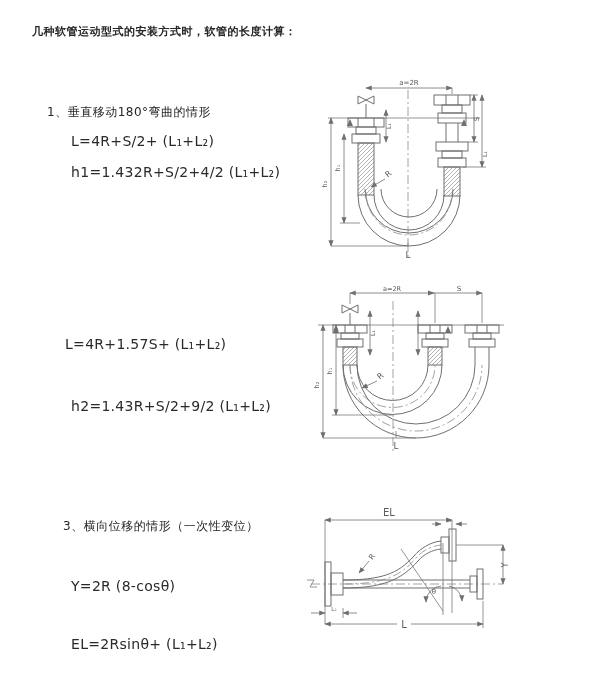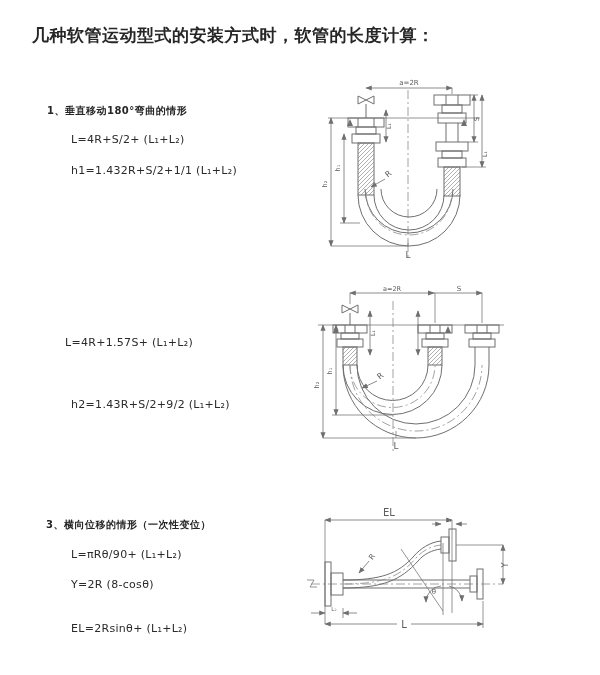--- a/index.html
+++ b/index.html
@@ -2,23 +2,23 @@
 <html><head>
 <meta charset="utf-8">
 <style>
   html,body{margin:0;padding:0;background:#e8e8e8;}
   .page{
     position:relative;width:600px;height:675px;background:#ffffff;
     font-family:"DejaVu Sans","Liberation Sans",sans-serif;
     color:#262626;overflow:hidden;margin:0 auto;
   }
   .tline{position:absolute;white-space:nowrap;}
-  .doc-title{left:32px;top:24px;font-size:17px;font-weight:700;letter-spacing:.5px;}
-  .sec-head{font-size:10px;font-weight:700;letter-spacing:.5px;}
-  .formula{font-size:11px;letter-spacing:.3px;color:#2a2a2a;}
+  .doc-title{left:32px;top:24px;font-size:11px;font-weight:700;letter-spacing:.5px;}
+  .sec-head{font-size:12px;font-weight:400;letter-spacing:.5px;}
+  .formula{font-size:14px;letter-spacing:.3px;color:#2a2a2a;}
   .diagram{position:absolute;}
   svg{overflow:visible;}
   .dl{stroke:#6f6f6f;stroke-width:1;fill:none;}
   .thin{stroke:#7a7a7a;stroke-width:.8;fill:none;}
   .cl{stroke:#8a8a8a;stroke-width:.8;fill:none;stroke-dasharray:9 3 2 3;}
   .dim{stroke:#6f6f6f;stroke-width:.8;fill:none;}
   text{font-family:"DejaVu Sans",sans-serif;fill:#5c5c5c;}
 </style>
 </head>
 <body>
@@ -33,29 +33,28 @@
       <pattern id="hatch" patternUnits="userSpaceOnUse" width="4" height="4">
         <path d="M0,4 l4,-4 M-1,1 l2,-2 M3,5 l2,-2" stroke="#8f8f8f" stroke-width=".7"></path>
       </pattern>
     </defs>
   </svg>
 
   <div class="tline doc-title">几种软管运动型式的安装方式时，软管的长度计算：</div>
 
   <div class="tline sec-head" style="left:47px;top:104px">1、垂直移动180°弯曲的情形</div>
   <div class="tline formula" style="left:71px;top:133px">L=4R+S/2+ (L₁+L₂)</div>
-  <div class="tline formula" style="left:71px;top:164px">h1=1.432R+S/2+1/1 (L₁+L₂)</div>
+  <div class="tline formula" style="left:71px;top:164px">h1=1.432R+S/2+4/2 (L₁+L₂)</div>
 
   <div class="tline formula" style="left:65px;top:336px">L=4R+1.57S+ (L₁+L₂)</div>
   <div class="tline formula" style="left:71px;top:398px">h2=1.43R+S/2+9/2 (L₁+L₂)</div>
 
-  <div class="tline sec-head" style="left:46px;top:518px">3、横向位移的情形（一次性变位）</div>
-  <div class="tline formula" style="left:71px;top:548px">L=πRθ/90+ (L₁+L₂)</div>
+  <div class="tline sec-head" style="left:63px;top:518px">3、横向位移的情形（一次性变位）</div>
   <div class="tline formula" style="left:71px;top:578px">Y=2R (8-cosθ)</div>
-  <div class="tline formula" style="left:71px;top:622px">EL=2Rsinθ+ (L₁+L₂)</div>
+  <div class="tline formula" style="left:71px;top:636px">EL=2Rsinθ+ (L₁+L₂)</div>
 
   <svg class="diagram" style="left:312px;top:72px" width="200" height="192" viewBox="0 0 200 192">
     <g>
       <line class="cl" x1="96" y1="18" x2="96" y2="186"></line>
     </g>
 
     <g>
       <line class="dim" x1="54" y1="16" x2="140" y2="16" marker-start="url(#arr)" marker-end="url(#arr)"></line>
       <line class="thin" x1="140" y1="16" x2="140" y2="22"></line>
       <text x="97" y="13" font-size="7" text-anchor="middle">a=2R</text>

